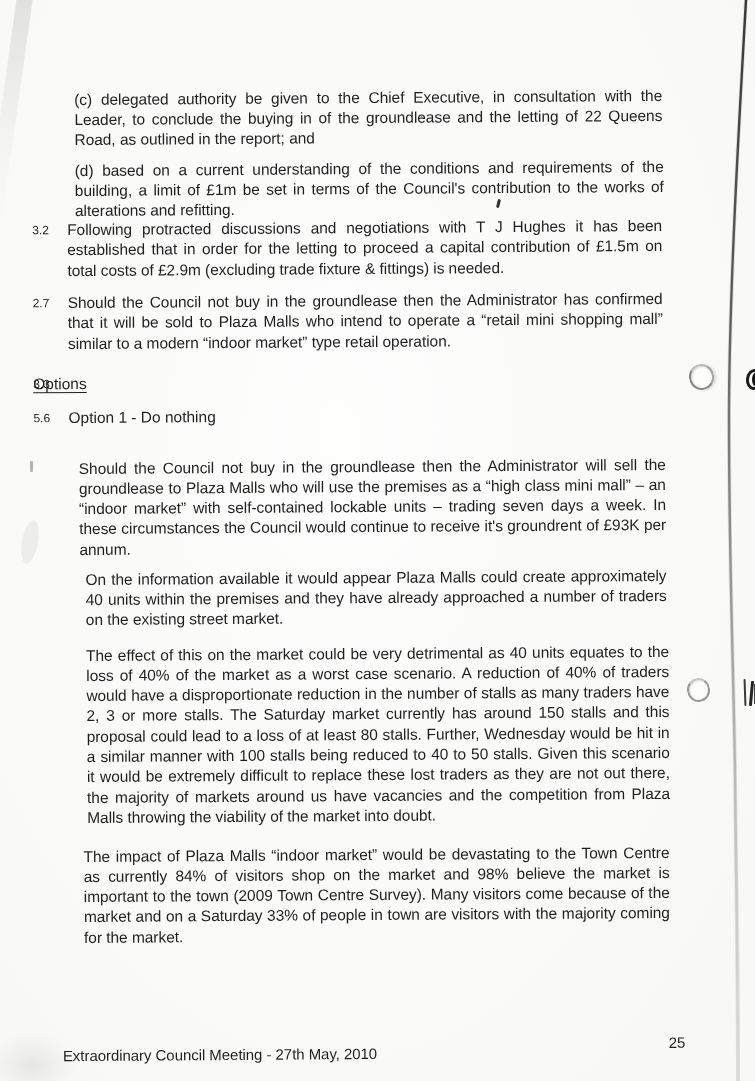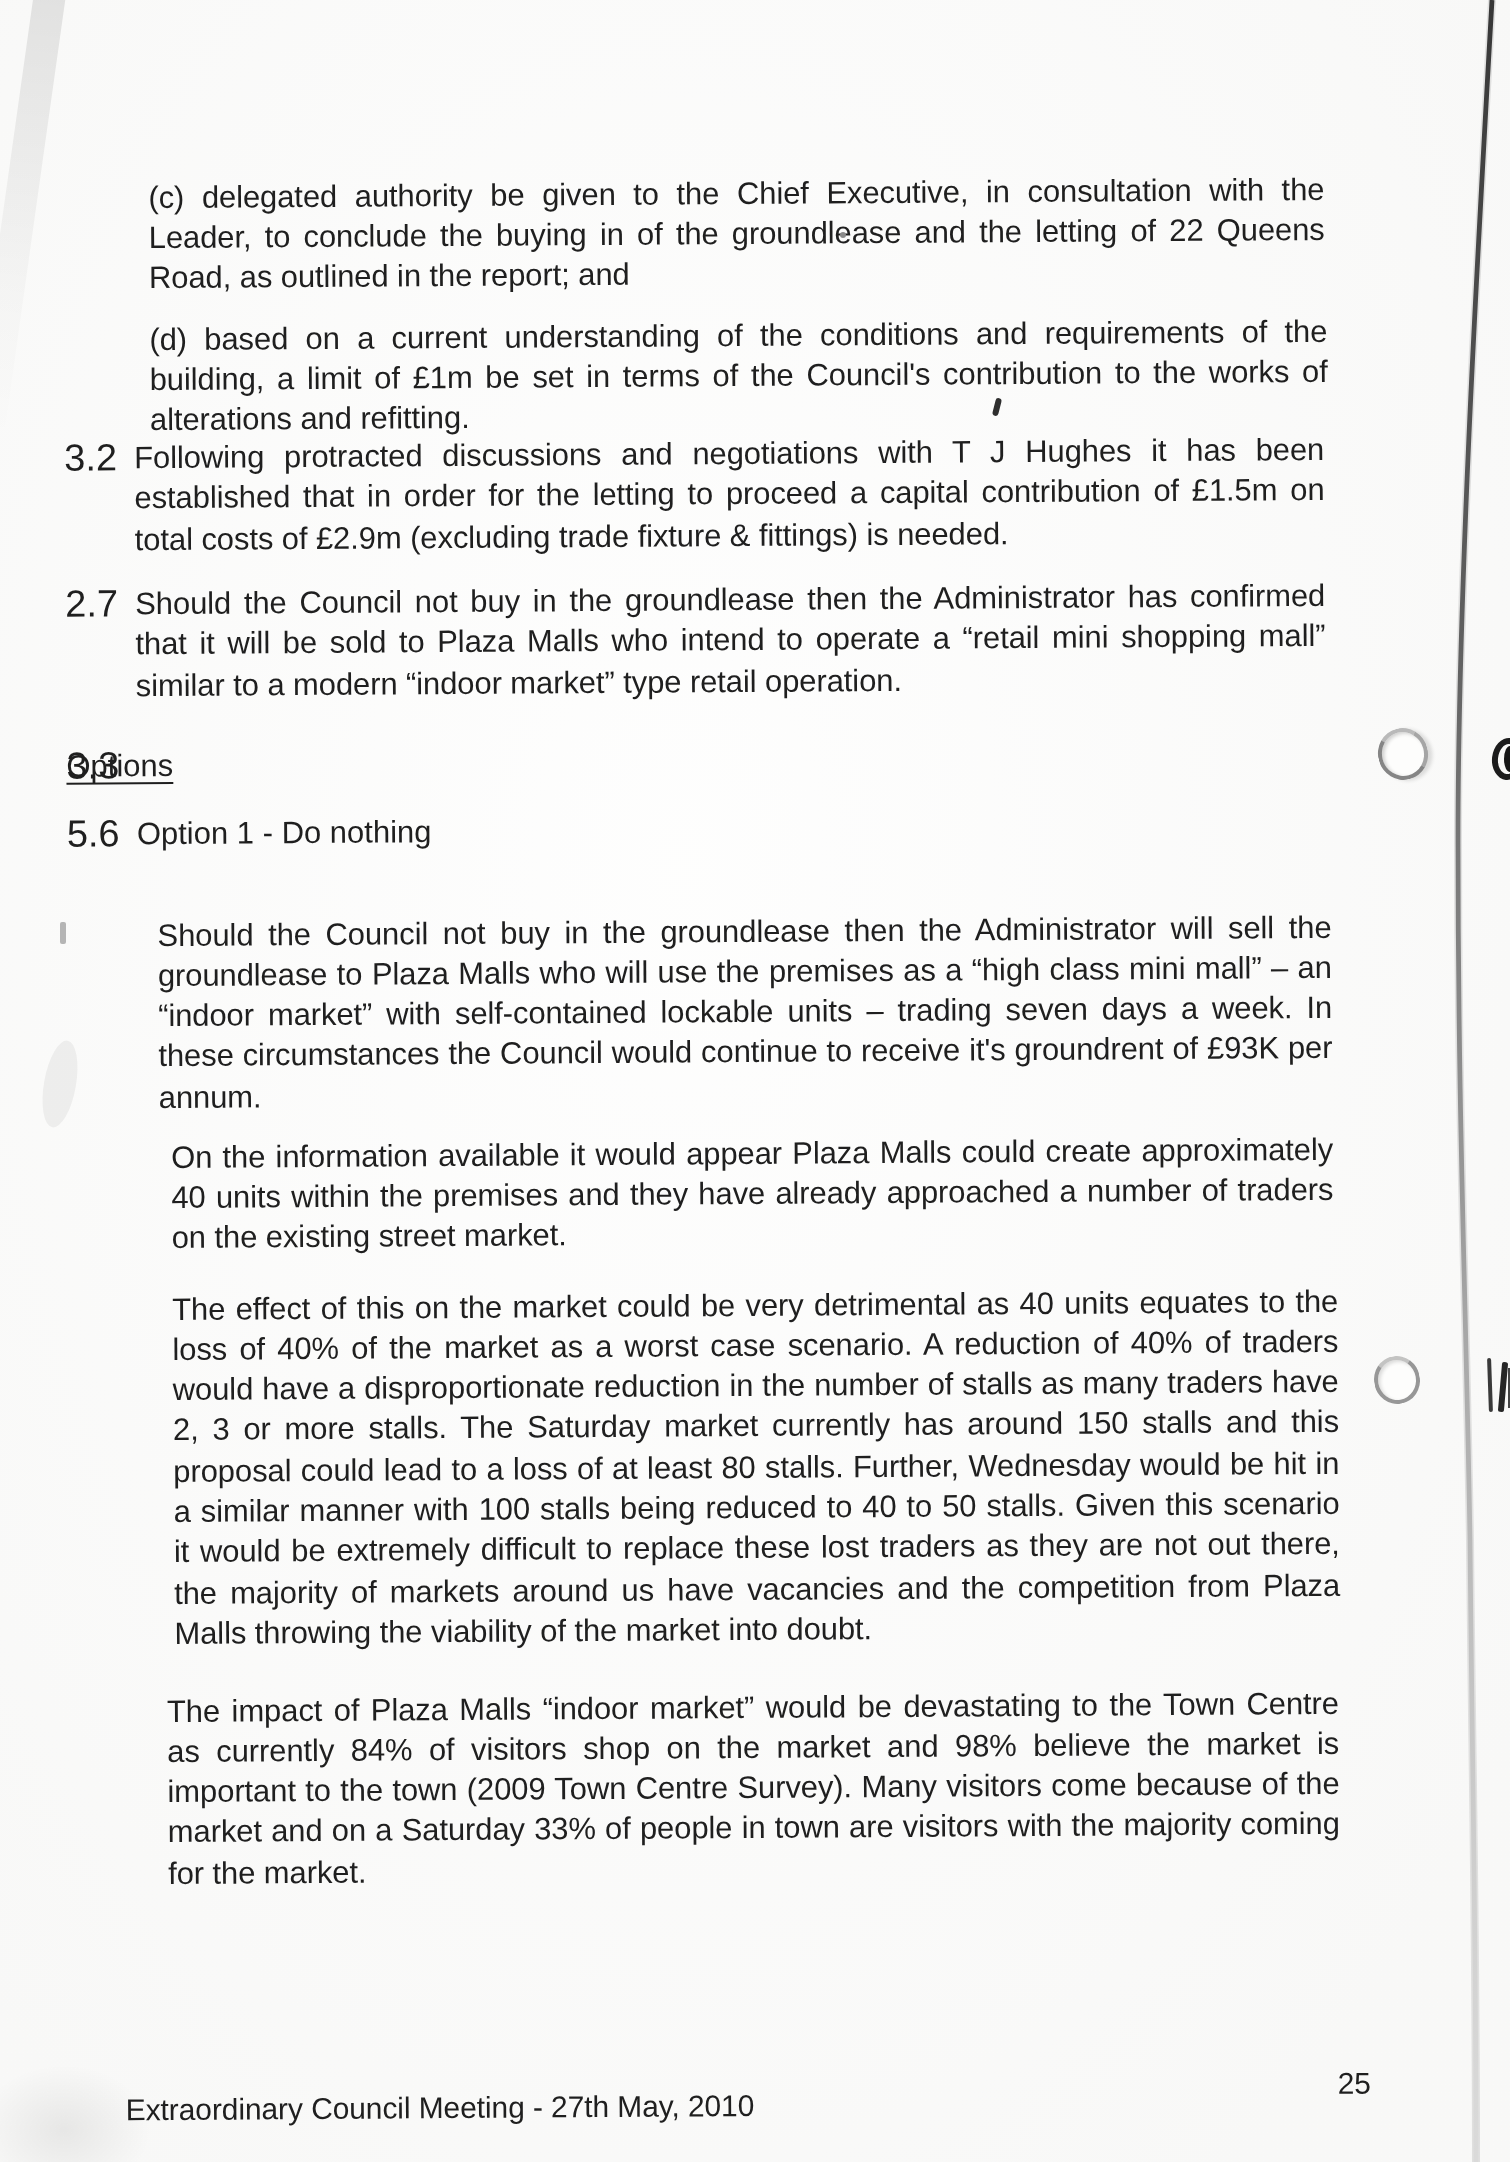--- a/index.html
+++ b/index.html
@@ -31,21 +31,21 @@
     color:#1f1f1f;
   }
   .hline{
     position:absolute;
     font-size:15.5px;
     line-height:20.3px;
     white-space:nowrap;
   }
   .num{
     position:absolute;left:0;top:0;
-    font-size:19px;line-height:20.3px;text-align:center;
+    font-size:12px;line-height:20.3px;text-align:center;
   }
   .item{position:absolute;left:34px;}
   .item .txt{margin-left:35px;width:595px;text-align:justify;text-align-last:left;
     font-size:15.5px;line-height:20.3px;letter-spacing:-0.05px;}
   .underlined{text-decoration:underline;text-underline-offset:3px;}
   .footer-text{position:absolute;font-size:15px;letter-spacing:-0.05px;white-space:nowrap;}
   
   .edge-svg{position:absolute;top:0;left:0;pointer-events:none;}
   
   .hole{

